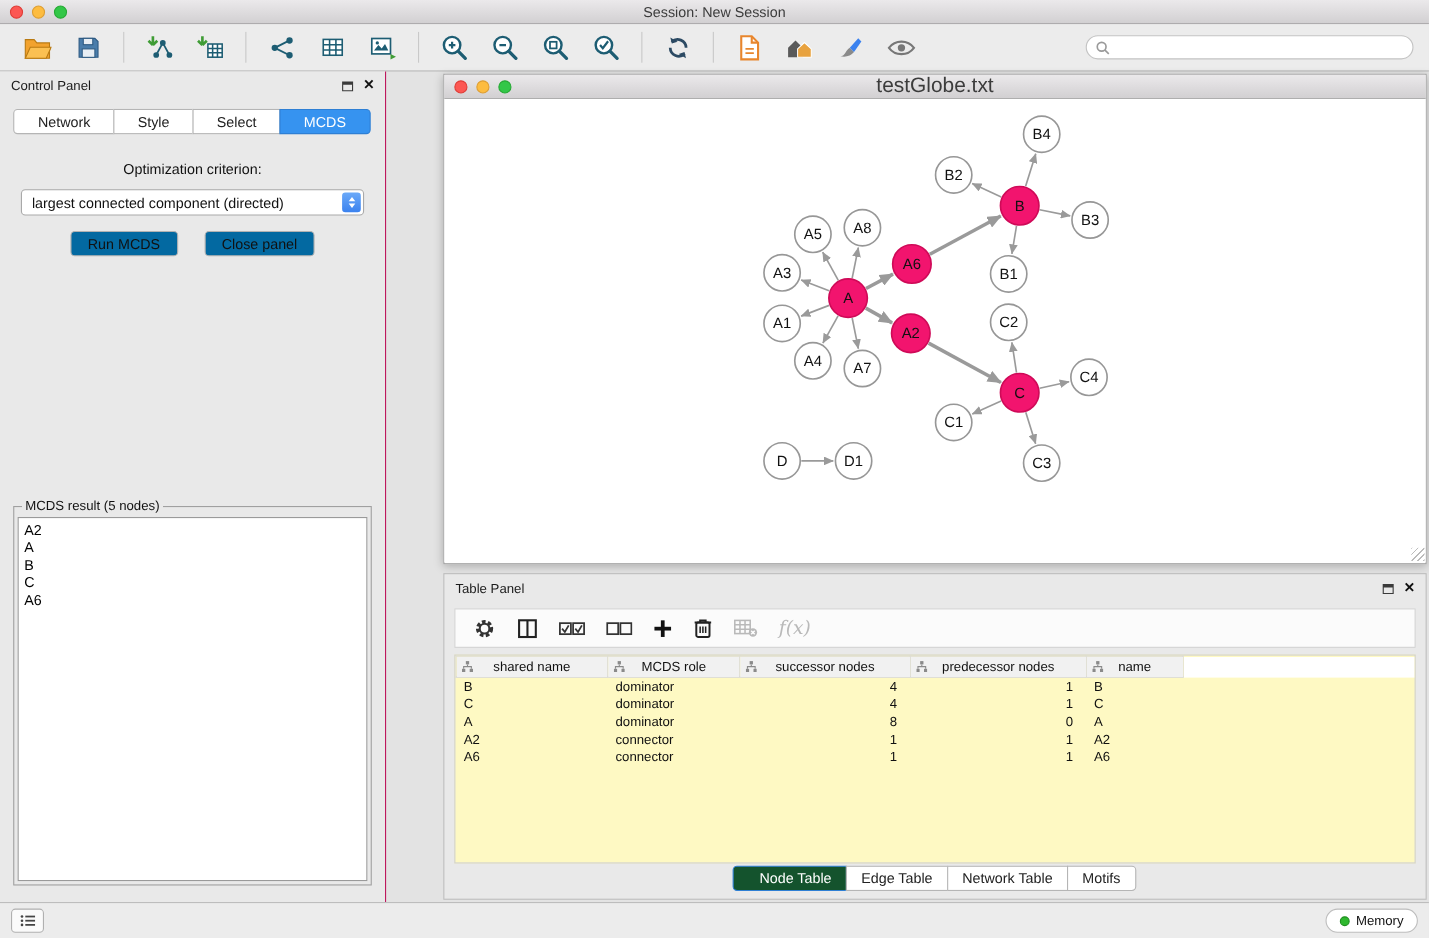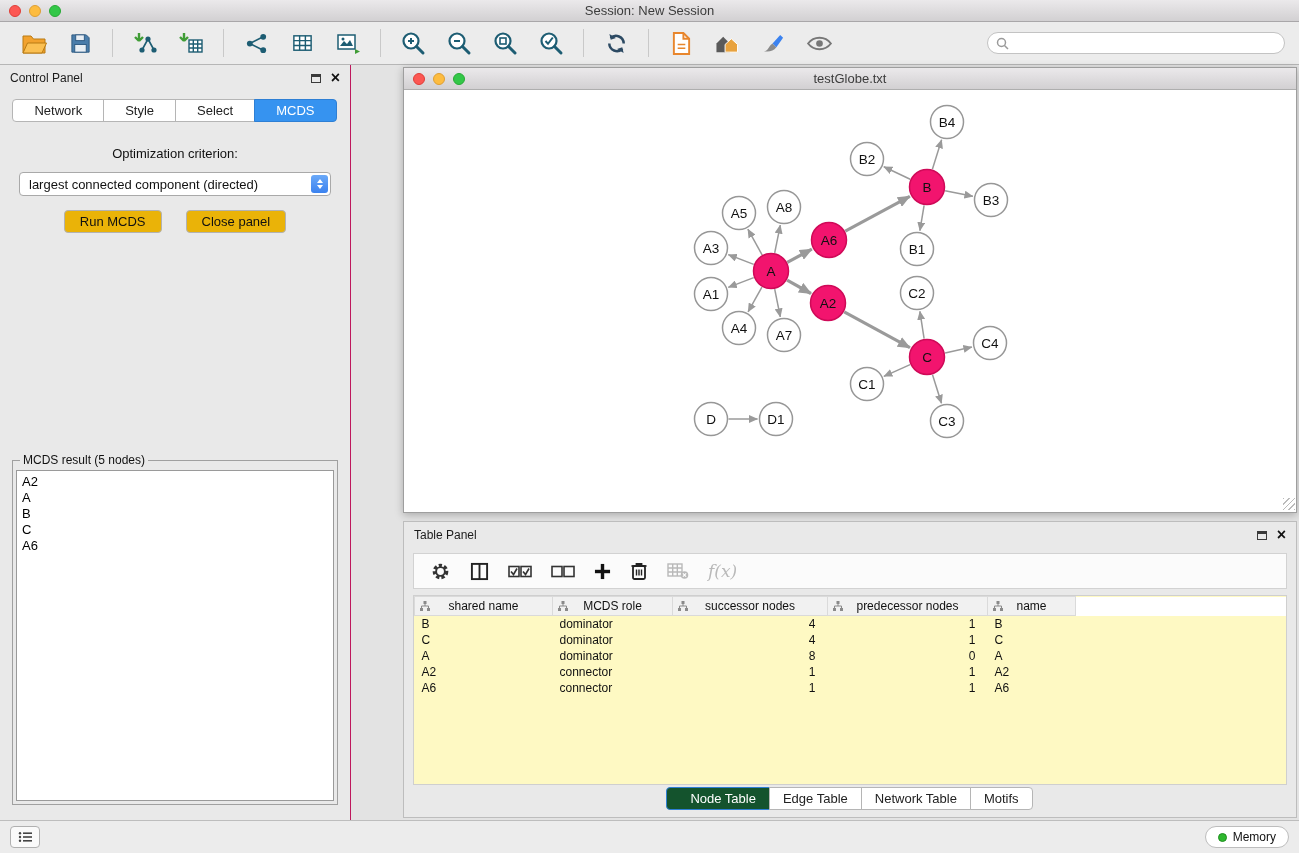--- a/index.html
+++ b/index.html
@@ -42,32 +42,32 @@
   .cp-tab:last-child { border-radius:0 4px 4px 0; }
   .cp-tab.active { background:#3693f0; border-color:#2e7fd4; color:#fff; }
   .opt-label { text-align:center; margin-top:24px; font-size:13px; color:#111; }
   .dropdown { width:312px; margin:11px auto 0; height:24px; background:#fff; border:1px solid #a9a9a9;
     border-radius:4px; position:relative; display:flex; align-items:center; font-size:13px; color:#111; padding:0 24px 0 9px; }
   .dd-stepper { position:absolute; right:2px; top:2px; width:17px; height:18px; border-radius:3px;
     background:linear-gradient(#6aa9f8,#3b82ef); display:flex; flex-direction:column; align-items:center; justify-content:center; gap:2px; }
   .caret-up { width:0; height:0; border-left:3.5px solid transparent; border-right:3.5px solid transparent; border-bottom:4px solid #fff; }
   .caret-down { width:0; height:0; border-left:3.5px solid transparent; border-right:3.5px solid transparent; border-top:4px solid #fff; }
   .cp-buttons { display:flex; justify-content:center; gap:24px; margin-top:14px; }
-  .btn { background:#eab308; border:1px solid #b2b2b2; border-radius:4px; padding:3px 15px; font-size:13px; color:#111; }
+  .btn { background:#0369a1; border:1px solid #b2b2b2; border-radius:4px; padding:3px 15px; font-size:13px; color:#111; }
   .result-fieldset { position:absolute; left:12px; right:12px; top:388px; bottom:15px;
     border:1px solid #a0a0a0; padding:3px; }
   .result-fieldset legend { font-size:12px; color:#111; padding:0 3px; margin-left:4px; }
   .result-list { width:100%; height:100%; background:#fff; border:1px solid #9a9a9a; overflow:auto;
     font-size:13px; line-height:16px; padding:3px 5px; }
 
   
   .network-window { position:absolute; left:403px; top:2px; width:894px; height:446px; background:#fff;
     border:1px solid #9e9e9e; box-shadow:0 2px 8px rgba(0,0,0,0.25); }
   .nw-titlebar { height:22px; background:linear-gradient(#ebe9eb,#d2d0d2); border-bottom:1px solid #aeaeae;
-    text-align:center; font-size:13px; line-height:21px; color:#3c3c3c; position:relative; }
+    text-align:center; font-size:19px; line-height:21px; color:#3c3c3c; position:relative; }
   .nw-canvas { position:relative; height:421px; background:#fff; overflow:hidden; }
   .resize-grip { position:absolute; right:1px; bottom:1px; width:12px; height:12px;
     background:repeating-linear-gradient(135deg,#bbb 0 1px,transparent 1px 4px); }
   .graph text { font-family:"Liberation Sans","DejaVu Sans",sans-serif; }
 
   
   .table-panel { position:absolute; left:403px; top:456px; width:894px; height:297px; background:#e9e9e9;
     border:1px solid #bdbdbd; }
   .tp-toolbar { margin:5px 9px 0 9px; height:36px; background:#fbfbfb; border:1px solid #d2d2d2;
     display:flex; align-items:center; gap:19px; padding:0 16px; }

